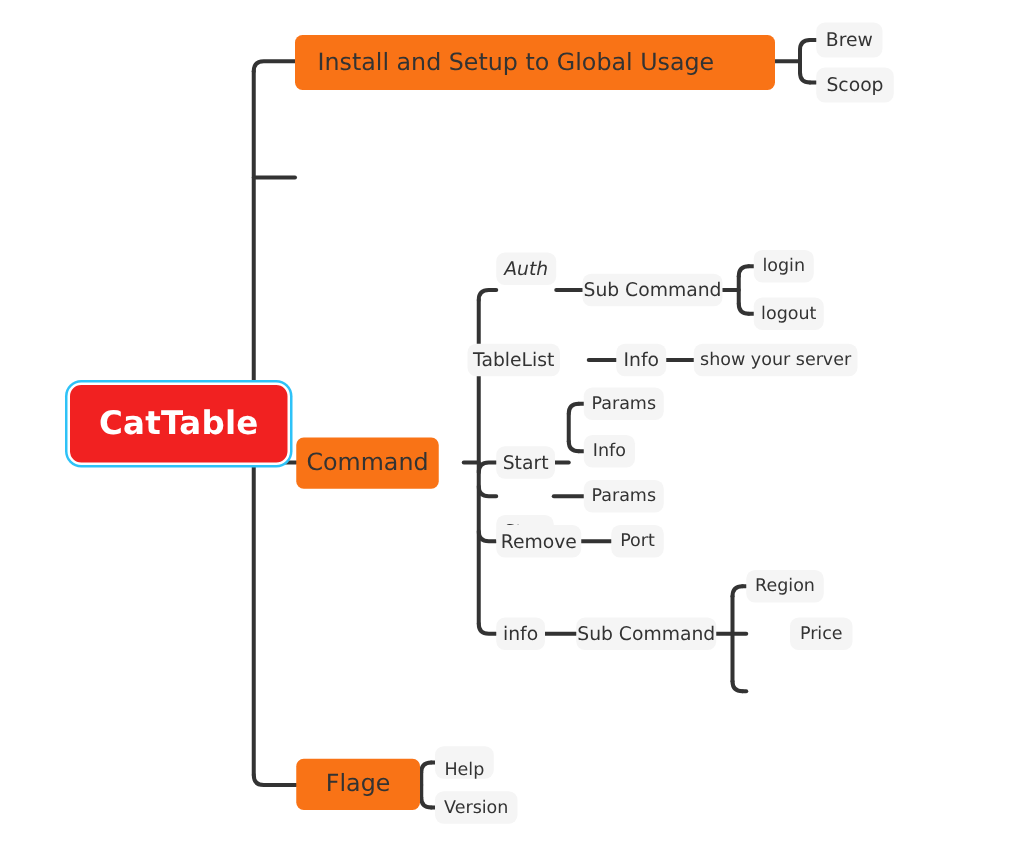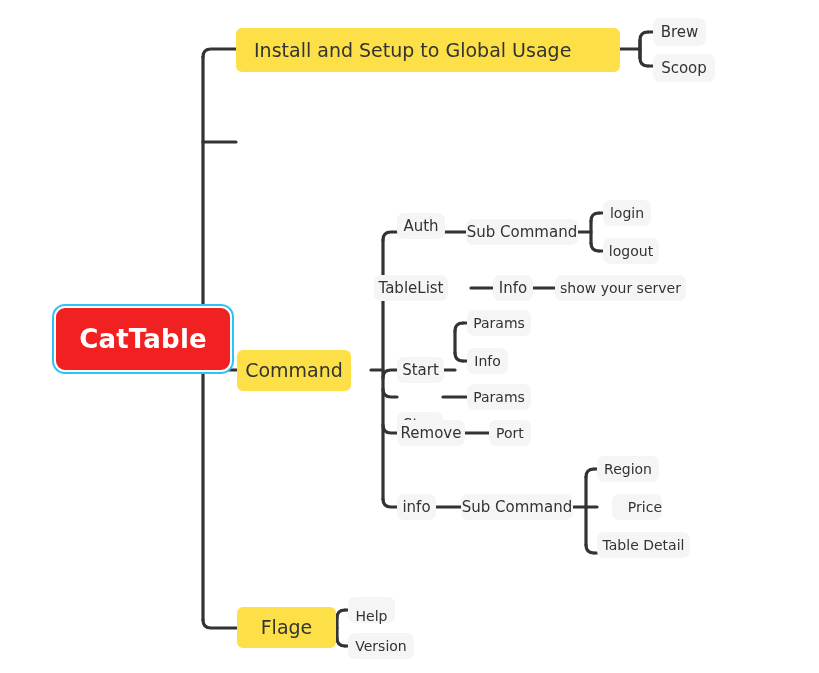--- a/index.html
+++ b/index.html
@@ -47,21 +47,21 @@
     color: #ffffff;
     font-size: 26px;
     font-weight: bold;
     border-radius: 11px;
     border: 2px solid #ffffff;
     box-shadow: 0 0 0 2px #2ec2f7;
     letter-spacing: 0.2px;
   }
   
   .node.lvl1 {
-    background: #fde047;
+    background: #f97316;
     font-size: 19px;
     border-radius: 6px;
     color: #333333;
     align-items: center;
   }
   .node.lvl1.wide {
     justify-content: flex-start;
     padding-left: 18px;
   }
   
@@ -168,21 +168,21 @@
     <span>Flage</span>
   </div>
 
   <div class="node lvl2" style="left:653px; top:18px; width:53px; height:28px;">
     <span>Brew</span>
   </div>
   <div class="node lvl2" style="left:653px; top:54px; width:62px; height:28px;">
     <span>Scoop</span>
   </div>
 
-  <div class="node lvl2" style="left:397px; top:213px; width:48px; height:26px;">
+  <div class="node lvl2" style="left:397px; top:202px; width:48px; height:26px;font-style:italic;">
     <span>Auth</span>
   </div>
   <div class="node lvl2" style="left:466px; top:219px; width:112px; height:26px;">
     <span>Sub Command</span>
   </div>
   <div class="node lvl3" style="left:603px; top:200px; width:48px; height:26px;">
     <span>login</span>
   </div>
   <div class="node lvl3" style="left:603px; top:238px; width:56px; height:26px;">
     <span>logout</span>
@@ -224,25 +224,22 @@
 
   <div class="node lvl2" style="left:397px; top:494px; width:39px; height:26px;">
     <span>info</span>
   </div>
   <div class="node lvl2" style="left:461px; top:494px; width:112px; height:26px;">
     <span>Sub Command</span>
   </div>
   <div class="node lvl3" style="left:597px; top:456px; width:62px; height:26px;text-align:right;">
     <span>Region</span>
   </div>
-  <div class="node lvl3" style="left:612px; top:494px; width:50px; height:26px;justify-content:flex-end;">
+  <div class="node lvl3" style="left:632px; top:494px; width:50px; height:26px;">
     <span>Price</span>
-  </div>
-  <div class="node lvl3" style="left:597px; top:532px; width:93px; height:26px;">
-    <span>Table Detail</span>
   </div>
 
   <div class="node lvl3" style="left:348px; top:597px; width:47px; height:26px;align-items:flex-end;">
     <span>Help</span>
   </div>
   <div class="node lvl3" style="left:348px; top:633px; width:66px; height:26px;">
     <span>Version</span>
   </div>
 
 </div>

